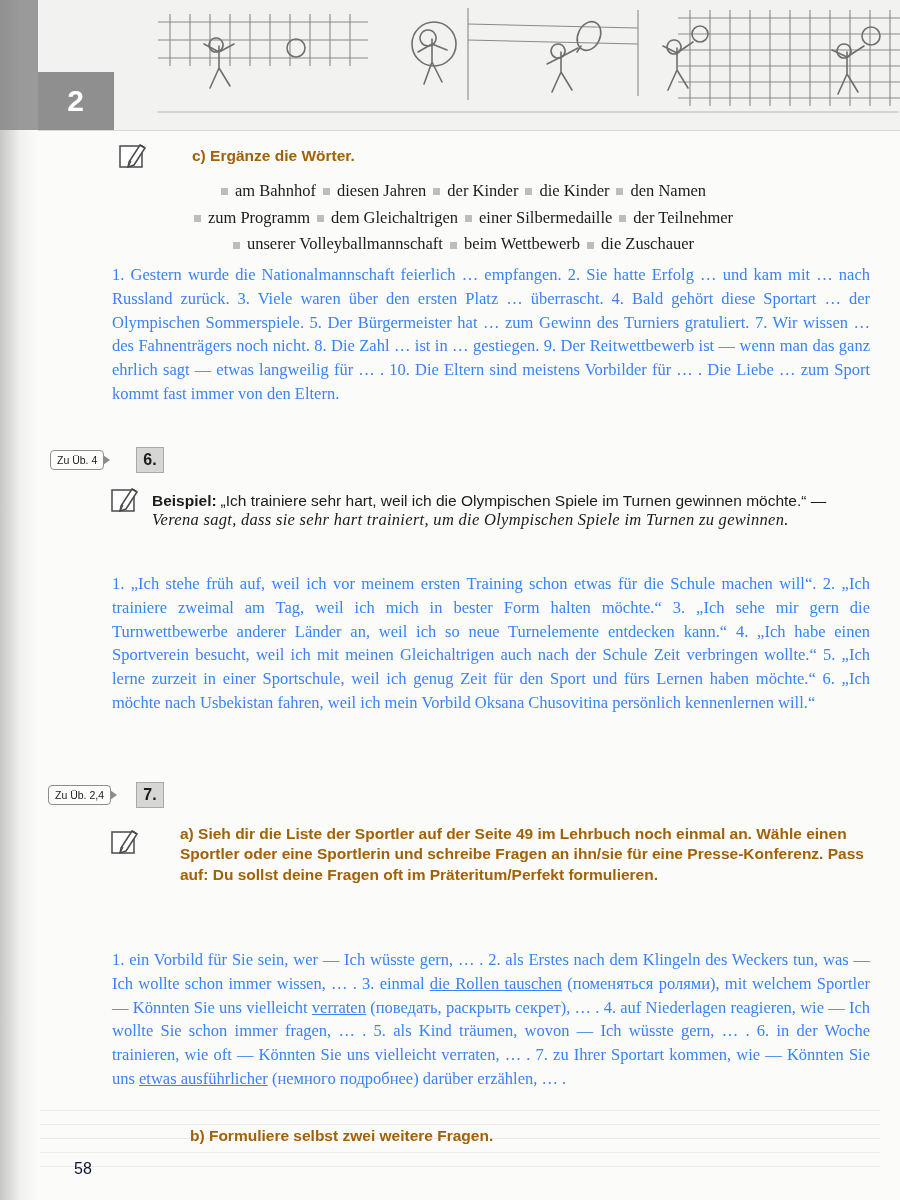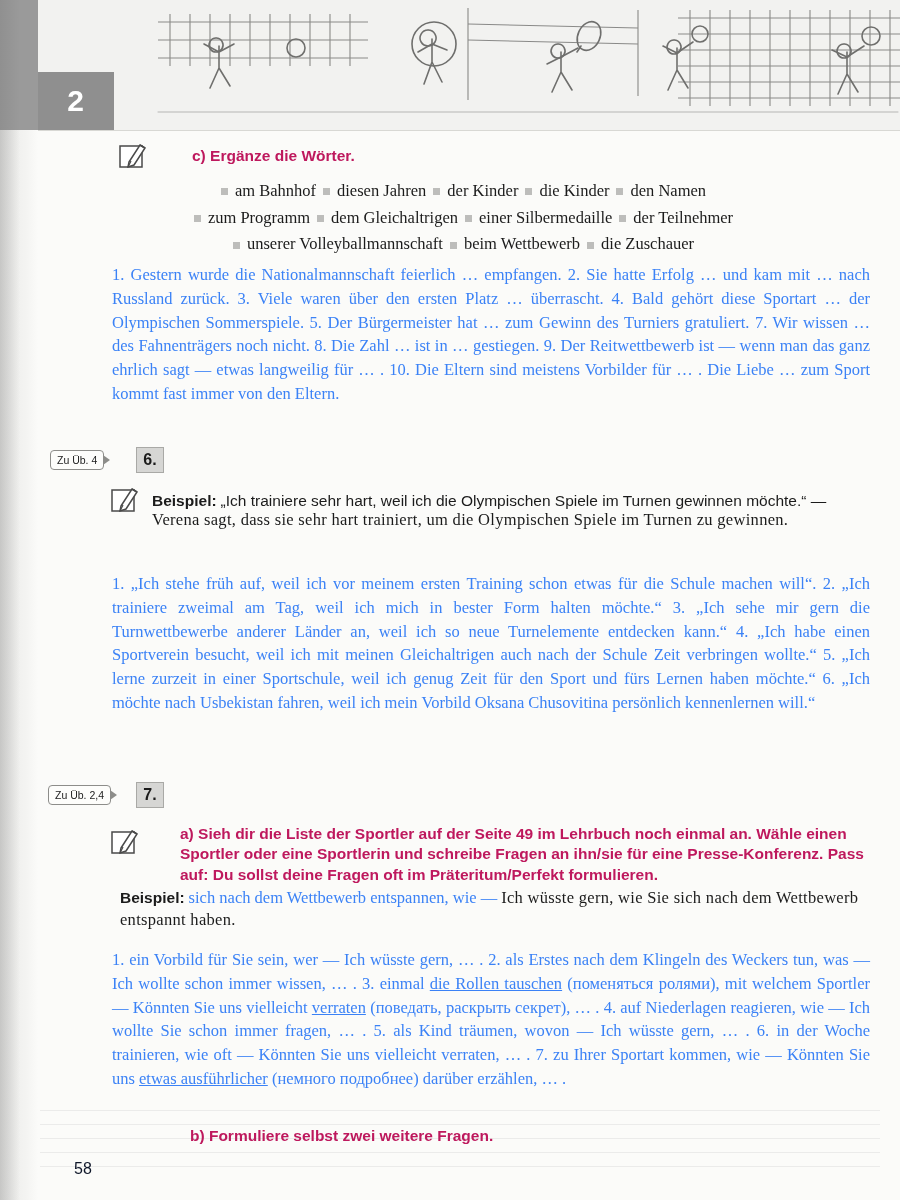--- a/index.html
+++ b/index.html
@@ -56,21 +56,21 @@
     align-items: center;
     justify-content: center;
     letter-spacing: 1px;
   }
   
   .row { position: absolute; }
   .task-head {
     font-family: "Liberation Sans", sans-serif;
     font-weight: bold;
     font-size: 15.5px;
-    color: #be185d;
+    color: #a16207;
     line-height: 1.32;
   }
   .task-num {
     font-family: "Liberation Sans", sans-serif;
     font-weight: bold;
     font-size: 16px;
     background: #d6d6d4;
     border: 1px solid #a9a9a6;
     width: 26px; height: 24px;
     display: flex; align-items: center; justify-content: center;
@@ -119,20 +119,21 @@
     margin: 0 7px 1px 7px;
     vertical-align: middle;
   }
   .example-label {
     font-family: "Liberation Sans", sans-serif;
     font-weight: bold;
     font-size: 15.5px;
   }
   .hand {
     font-family: "Liberation Serif", serif;
+    font-style: italic;
     font-size: 16.5px;
     letter-spacing: 0.3px;
   }
   .underline { text-decoration: underline; }
   .cyr { font-family: "Liberation Serif", serif; }
   .page-num {
     position: absolute;
     left: 74px; bottom: 22px;
     font-family: "Liberation Sans", sans-serif;
     font-size: 16px;
@@ -253,25 +254,20 @@
 
   <div class="row" style="left:110px; top:826px;">
     <svg class="pencil-icon" viewBox="0 0 30 30">
       <rect x="2" y="6" width="22" height="21" fill="#ffffff" stroke="#4a4a4a" stroke-width="1.5"></rect>
       <path d="M11 22 L22 5 L27 8 L16 25 L10 27 Z" fill="#ffffff" stroke="#4a4a4a" stroke-width="1.5"></path>
       <path d="M22 5 L27 8" stroke="#4a4a4a" stroke-width="1.5"></path>
       <path d="M10 27 L13 21" stroke="#4a4a4a" stroke-width="1.2"></path>
     </svg>
   </div>
 
-  <div class="row" style="left:120px; top:886px; width:750px;">
-    <span class="example-label">Beispiel:</span>
-    <span class="body-text" style="display:inline;">sich nach dem Wettbewerb entspannen, wie —</span>
-    <span class="hand">Ich wüsste gern, wie Sie sich nach dem Wettbewerb entspannt haben.</span>
-  </div>
 
   <div class="row body-text" style="left:112px; top:948px; width:758px;">
     <span>1. ein Vorbild für Sie sein, wer — Ich wüsste gern, … . 2. als Erstes nach dem Klingeln des Weckers tun, was — Ich wollte schon immer wissen, … . 3. einmal </span><span class="underline">die Rollen tauschen</span><span class="cyr"> (поменяться ролями), mit welchem Sportler — Könnten Sie uns vielleicht </span><span class="underline">verraten</span><span class="cyr"> (поведать, раскрыть секрет), … . 4. auf Niederlagen reagieren, wie — Ich wollte Sie schon immer fragen, … . 5. als Kind träumen, wovon — Ich wüsste gern, … . 6. in der Woche trainieren, wie oft — Könnten Sie uns vielleicht verraten, … . 7. zu Ihrer Sportart kommen, wie — Könnten Sie uns </span><span class="underline">etwas ausführlicher</span><span class="cyr"> (немного подробнее) darüber erzählen, … .</span>
   </div>
 
   <div class="row task-head" style="left:190px; top:1126px; width:600px;">b) Formuliere selbst zwei weitere Fragen.</div>
 
   <div class="faint-lines">
     <div></div>
       <div></div>

